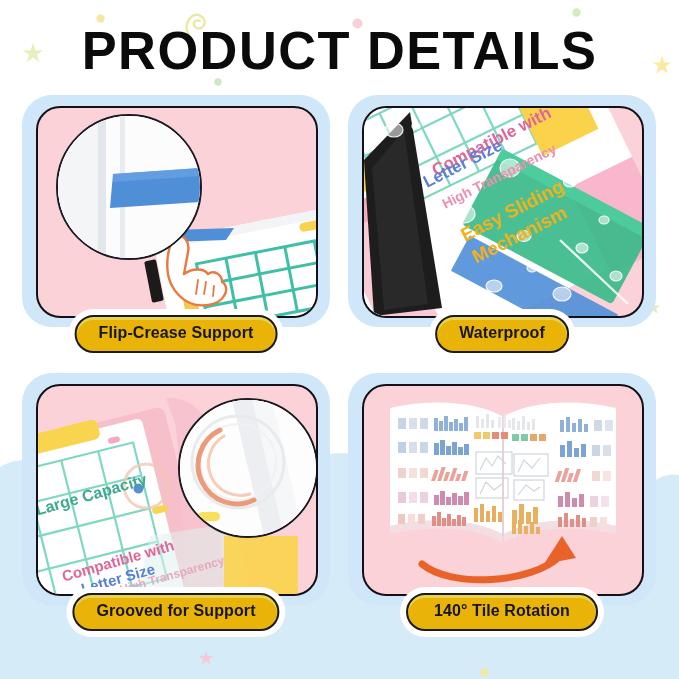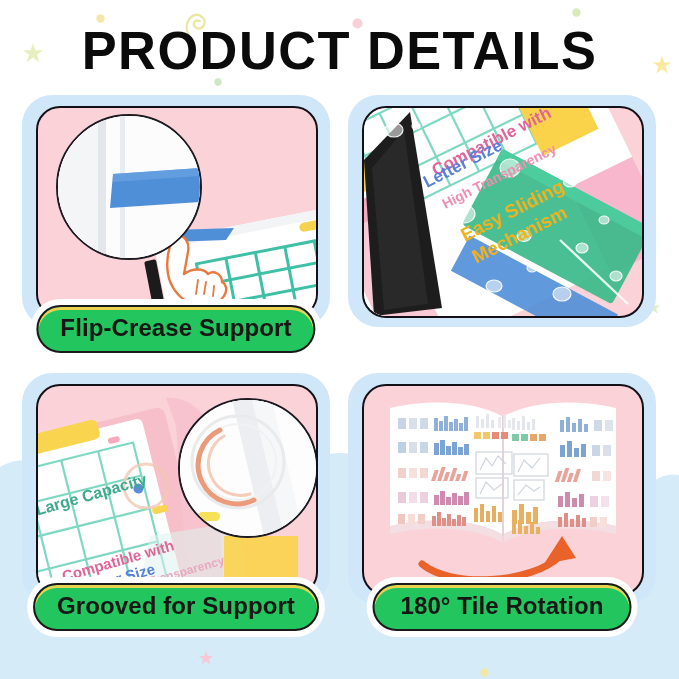--- a/index.html
+++ b/index.html
@@ -42,25 +42,25 @@
     position:absolute;left:14px;top:11px;width:278px;height:208px;
     background:#fbd2d8;border:2.5px solid #141018;border-radius:24px;
     overflow:hidden;
   }
   .card-inner{position:absolute;inset:0;overflow:hidden;border-radius:22px;}
 
   
   .pill{
     position:absolute;left:50%;transform:translateX(-50%);
     bottom:-6px;
-    background:#22c55e;
+    background:#eab308;
     border:2px solid #1a1a1a;
     border-radius:28px;
     padding:7px 22px 9px 22px;
-    font-size:24px;font-weight:bold;color:#161616;
+    font-size:16px;font-weight:bold;color:#161616;
     white-space:nowrap;
     box-shadow:0 0 0 6px #ffffff, 0 3px 0 0 #e7d34f inset;
     letter-spacing:0.1px;
   }
   .pill.wide{padding-left:26px;padding-right:26px;}
 
   
   .mag{
     position:absolute;border-radius:50%;
     border:2px solid #1d1a22;
@@ -234,20 +234,21 @@
           </svg>
 
           
           <div class="txt-ov" style="left:62px;top:24px;font-size:17px;color:#e06699;transform:rotate(-27deg);">Compatible with</div>
           <div class="txt-ov" style="left:56px;top:46px;font-size:17px;color:#5a7fd6;transform:rotate(-27deg);">Letter Size</div>
           <div class="txt-ov" style="left:72px;top:60px;font-size:14px;color:#ec8fb0;transform:rotate(-27deg);">High Transparency</div>
           <div class="txt-ov" style="left:92px;top:92px;font-size:19px;color:#f0b21e;transform:rotate(-27deg);">Easy Sliding</div>
           <div class="txt-ov" style="left:104px;top:116px;font-size:19px;color:#f0b21e;transform:rotate(-27deg);">Mechanism</div>
         </div>
       </div>
+      <div class="pill">Waterproof</div>
     </div>
 
     <div class="panel p3">
       <div class="frame"></div>
       <div class="card">
         <div class="card-inner">
           <svg width="278" height="208" viewBox="0 0 278 208">
 
             <g transform="rotate(-14 80 120)">
               <rect x="-40" y="34" width="188" height="200" rx="8" fill="#f6bfc9"></rect>
@@ -524,17 +525,17 @@
               </g>
             </g>
 
             <g>
               <path d="M58,178 C86,202 168,198 196,170" fill="none" stroke="#e8622a" stroke-width="7" stroke-linecap="round"></path>
               <polygon points="198,150 212,172 180,178" fill="#e8622a"></polygon>
             </g>
           </svg>
         </div>
       </div>
-      <div class="pill wide">180° Tile Rotation</div>
+      <div class="pill wide">140° Tile Rotation</div>
     </div>
 
   </div>
 </div>
 
 </body></html>

